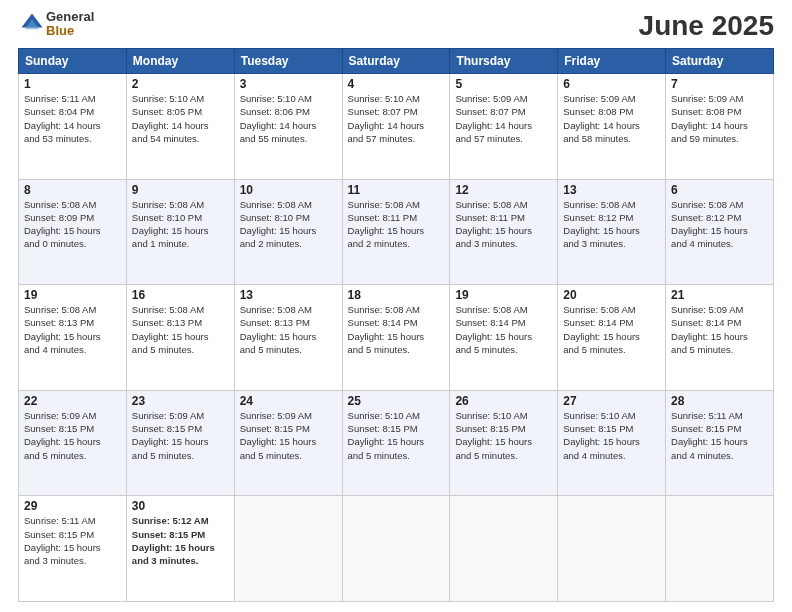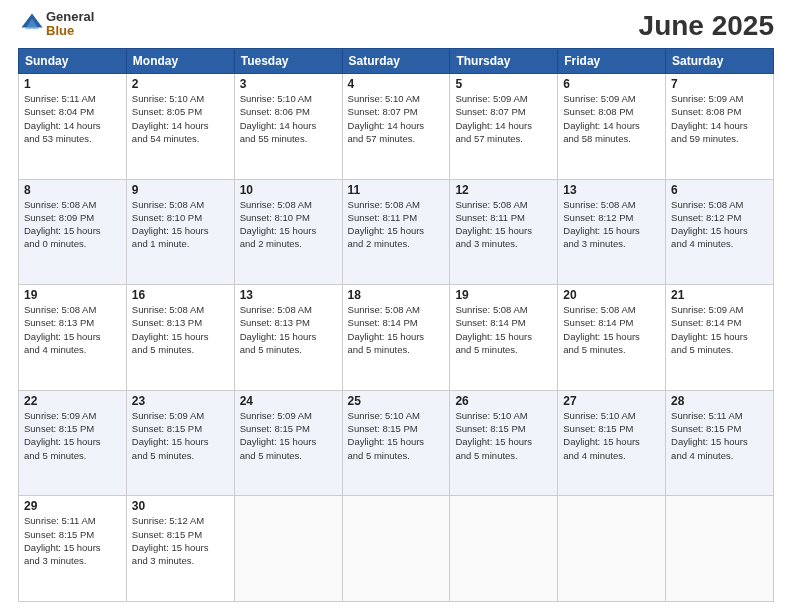--- a/index.html
+++ b/index.html
@@ -338,21 +338,21 @@
         <tr>
           <td>
             <span class="day-num">29</span>
             <div class="day-info" style="white-space: pre-line;">Sunrise: 5:11 AM
 Sunset: 8:15 PM
 Daylight: 15 hours
 and 3 minutes.</div>
           </td>
           <td>
             <span class="day-num">30</span>
-            <div class="day-info" style="white-space: pre-line;">Sunrise: 5:12 AM
+            <div class="day-info" style="white-space: pre-line; font-weight: bold;">Sunrise: 5:12 AM
 Sunset: 8:15 PM
 Daylight: 15 hours
 and 3 minutes.</div>
           </td>
           <td class="empty-cell"></td>
           <td class="empty-cell"></td>
           <td class="empty-cell"></td>
           <td class="empty-cell"></td>
           <td class="empty-cell"></td>
         </tr>

